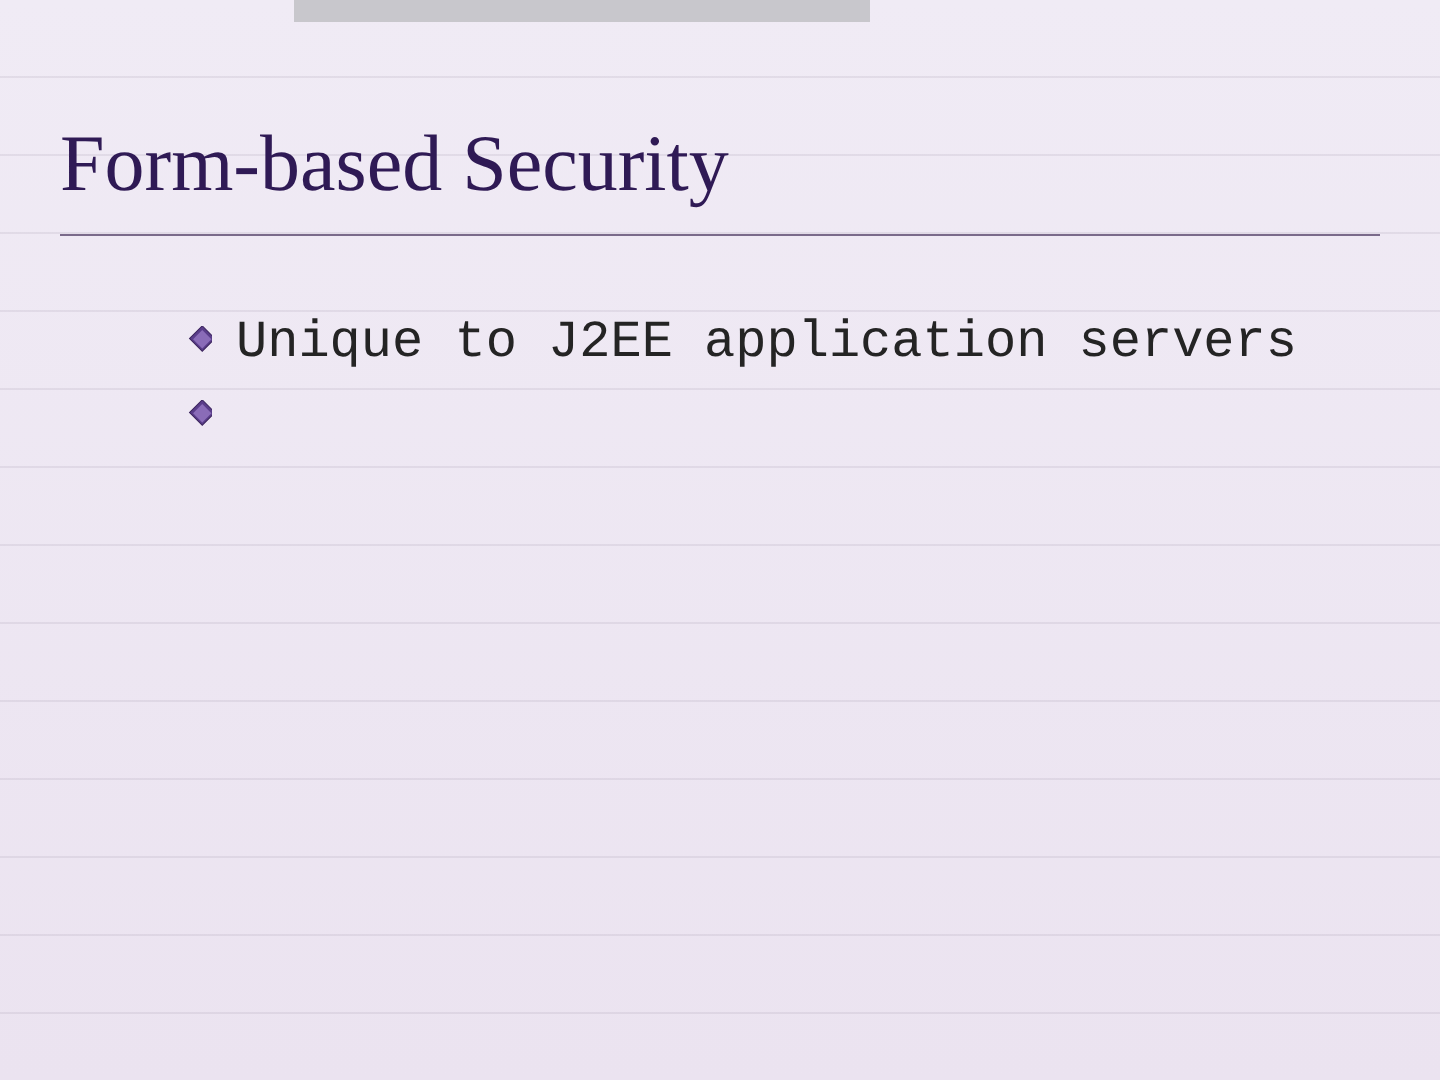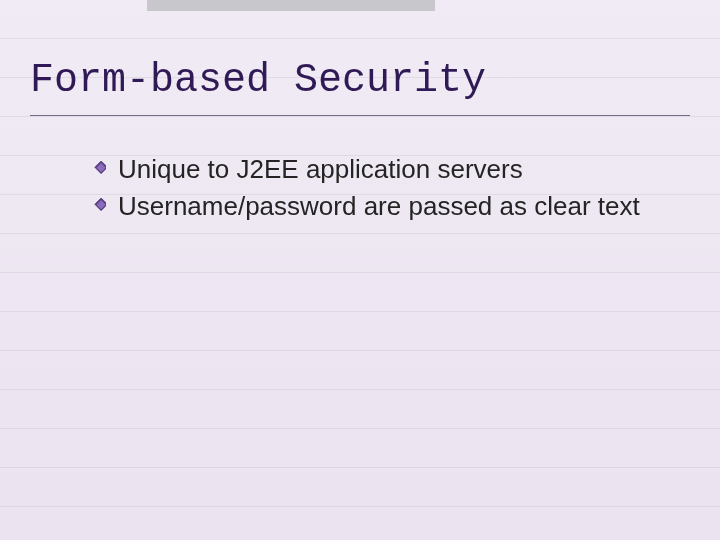--- a/index.html
+++ b/index.html
@@ -46,21 +46,21 @@
     }
     .slide {
       position: relative;
       padding: 58px 30px 0 30px;
       z-index: 1;
     }
     .title {
       font-size: 40px;
       color: #2f1a55;
       font-weight: 400;
-      font-family: Liberation Mono, monospace;
+      font-family: Liberation Serif, serif;
       letter-spacing: 0px;
       padding-bottom: 10px;
     }
     .title-rule {
       width: 660px;
       height: 0;
       border-top: 1px solid #7a6a8a;
       margin-top: 2px;
       margin-bottom: 36px;
     }
@@ -68,21 +68,21 @@
       padding-left: 62px;
       padding-right: 40px;
     }
     .bullet-item {
       position: relative;
       font-size: 26px;
       color: #242424;
       line-height: 1.35;
       padding-left: 26px;
       margin-bottom: 2px;
-      font-family: Liberation Sans, sans-serif;
+      font-family: Liberation Mono, monospace;
     }
     .bullet-icon {
       position: absolute;
       left: 0;
       top: 9px;
       width: 14px;
       height: 14px;
     }
     .bullet-icon svg {
       display: block;
@@ -109,18 +109,17 @@
       <span>Unique to J2EE application servers</span>
     </div>
 
     <div class="bullet-item">
       <span class="bullet-icon">
         <svg width="14" height="14" viewBox="0 0 14 14">
           <rect x="3.5" y="0.5" width="9" height="9" transform="rotate(45 7 7)" fill="#5a3d8a" stroke="#3a235c" stroke-width="0.5"></rect>
           <rect x="5" y="2" width="6.5" height="6.5" transform="rotate(45 7 7)" fill="#8a6cb8"></rect>
         </svg>
       </span>
-      <span>Username/password are passed as clear text</span>
     </div>
 
 
   </div>
 </div>
 
 </body></html>

